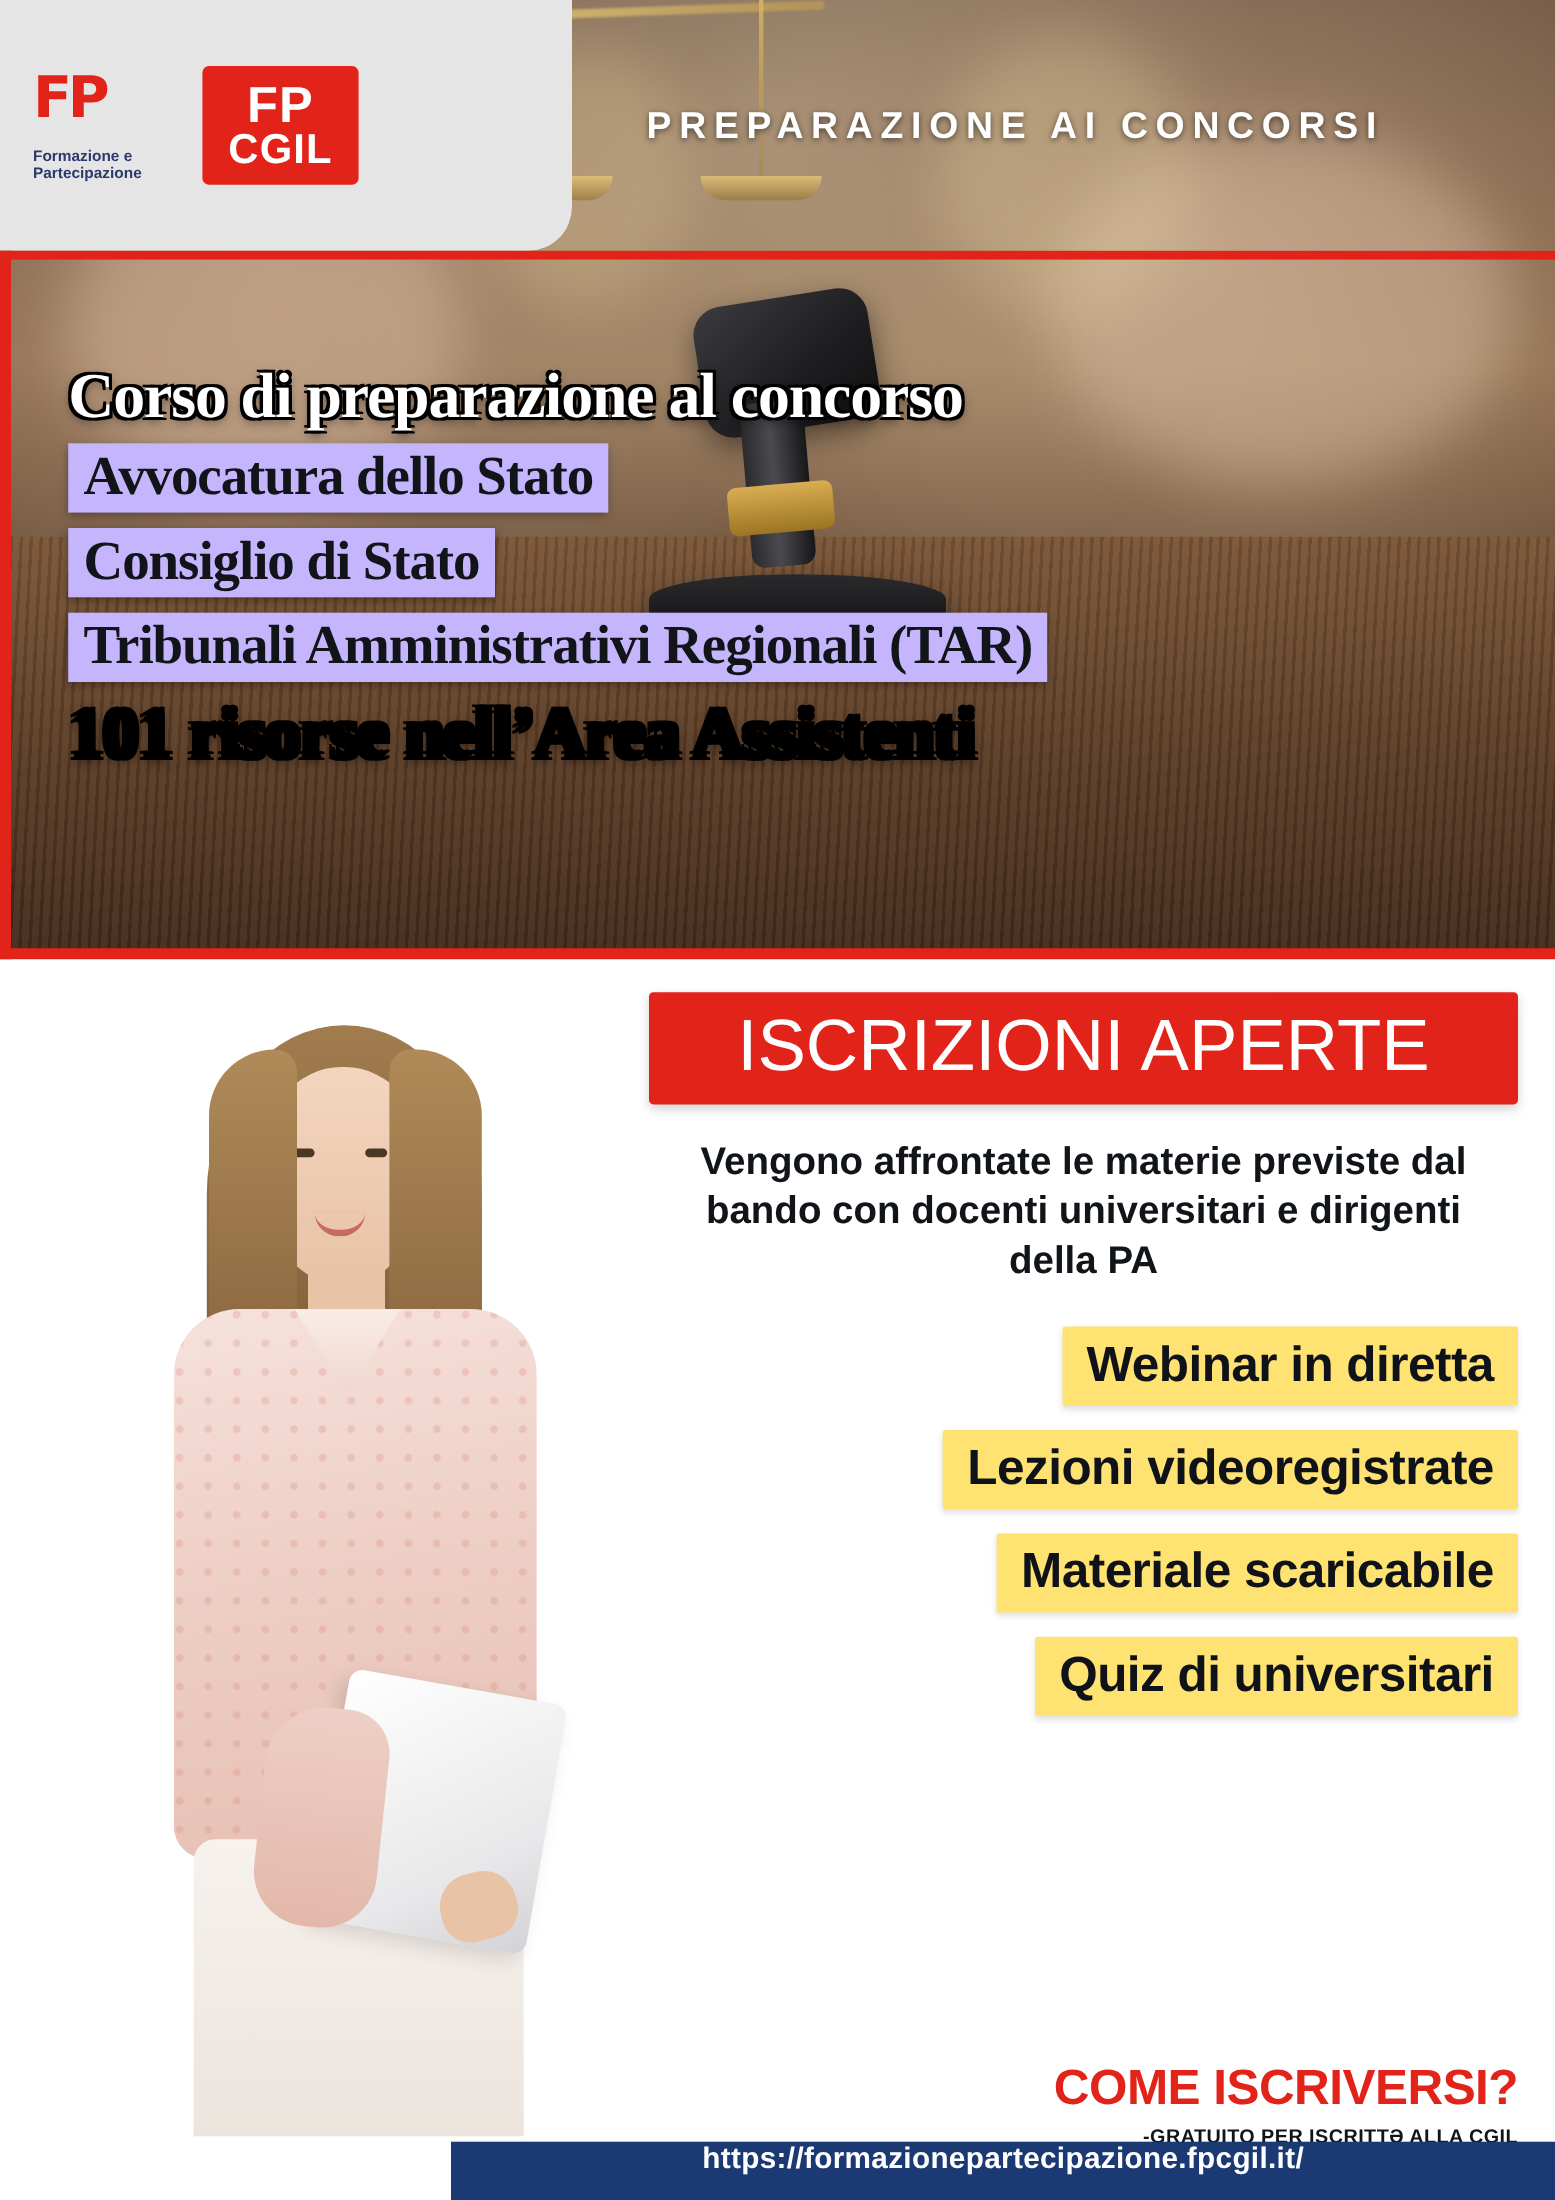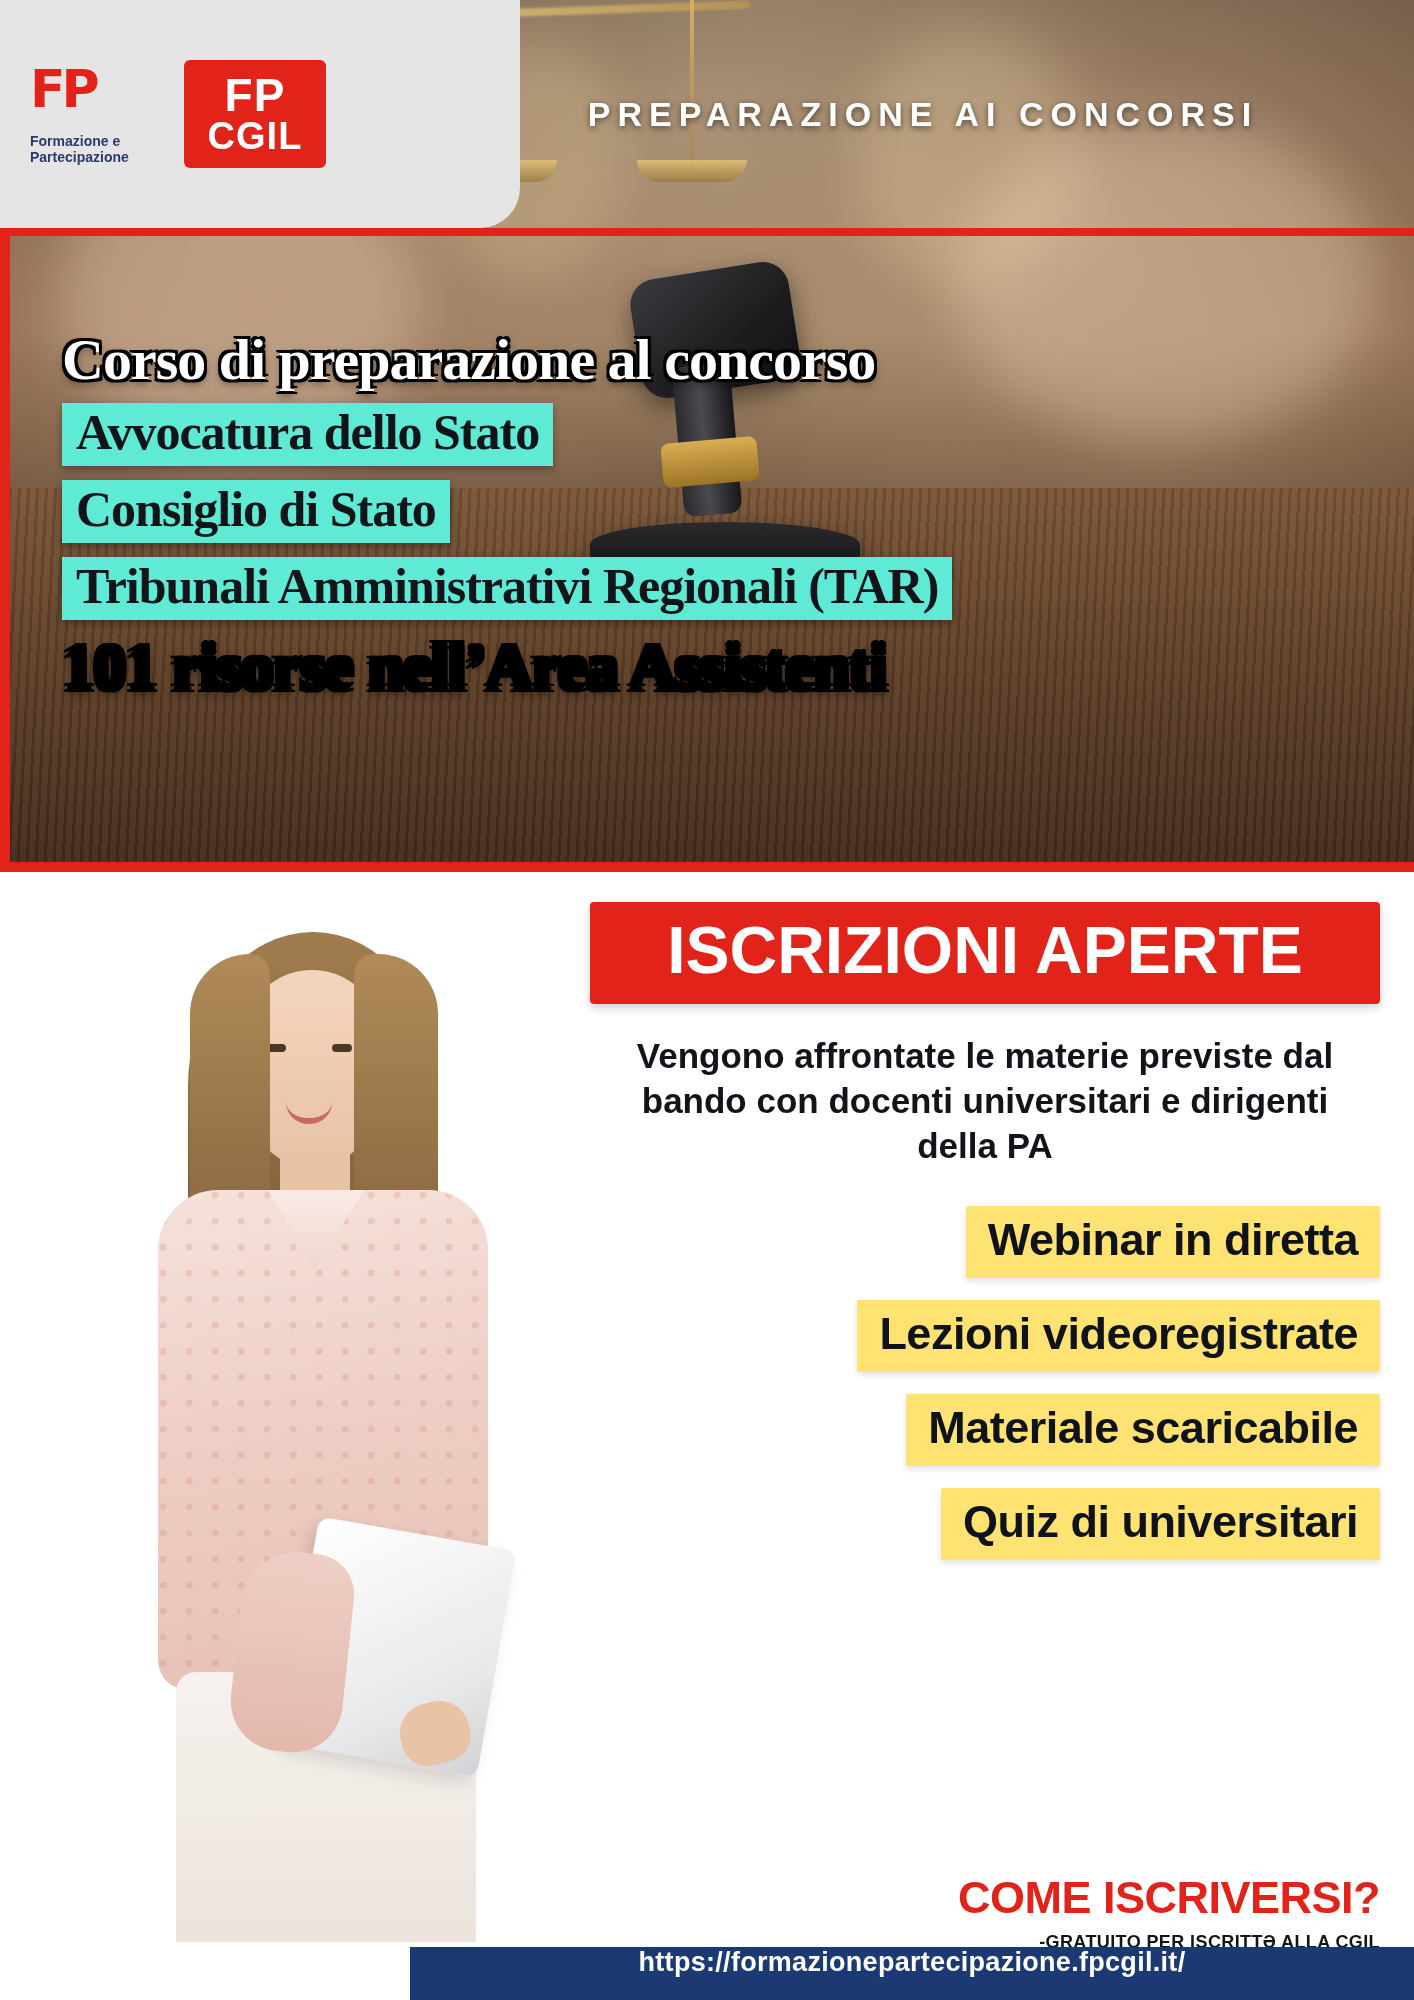--- a/index.html
+++ b/index.html
@@ -221,21 +221,21 @@
   .h-white {
     color: #ffffff;
     font-size: 58px;
     letter-spacing: -1px;
     text-shadow:
       -3px -3px 0 #000, 3px -3px 0 #000, -3px 3px 0 #000, 3px 3px 0 #000,
       0 4px 10px rgba(0,0,0,.6);
   }
   .h-yellow {
     display: inline-block;
-    background: #5eead4;
+    background: #c4b5fd;
     color: #111418;
     font-size: 50px;
     padding: 4px 14px 8px 14px;
     letter-spacing: -1px;
     box-shadow: 0 3px 8px rgba(0,0,0,.35);
   }
   .h-white2 {
     color: #000000;
     font-size: 65px;
     letter-spacing: -1px;
@@ -389,21 +389,21 @@
   .right-col {
     position: absolute;
     left: 590px;
     top: 30px;
     width: 790px;
   }
   .iscrizioni {
     background: #e2231a;
     color: #ffffff;
     font-size: 66px;
-    font-weight: bold;
+    font-weight: normal;
     text-align: center;
     letter-spacing: 0px;
     padding: 10px 0 16px 0;
     border-radius: 4px;
     box-shadow: 0 4px 10px rgba(0,0,0,.18);
   }
   .intro {
     margin-top: 30px;
     text-align: center;
     font-size: 35px;

